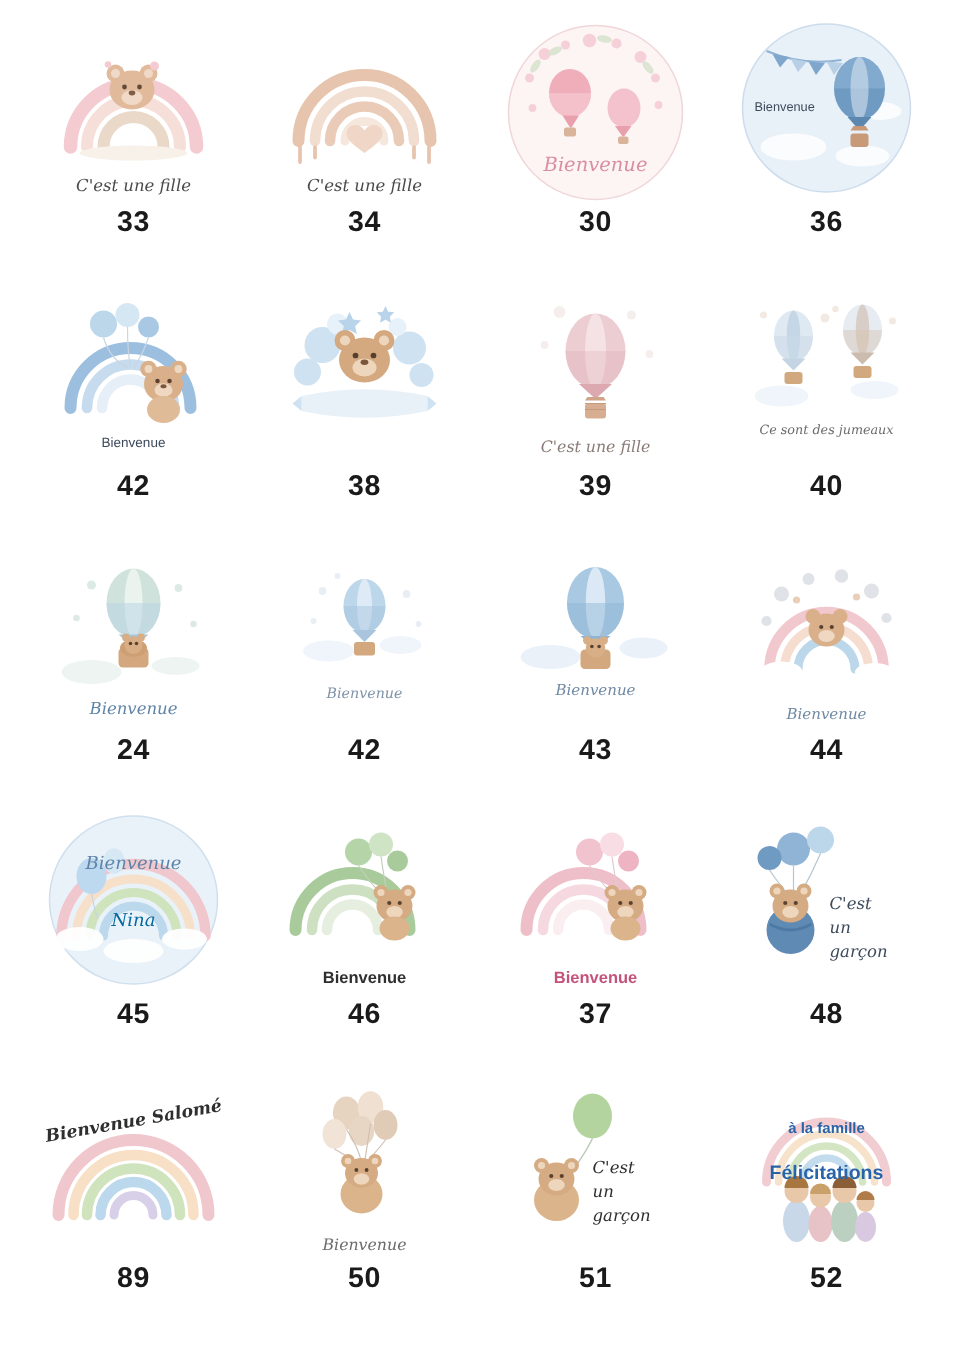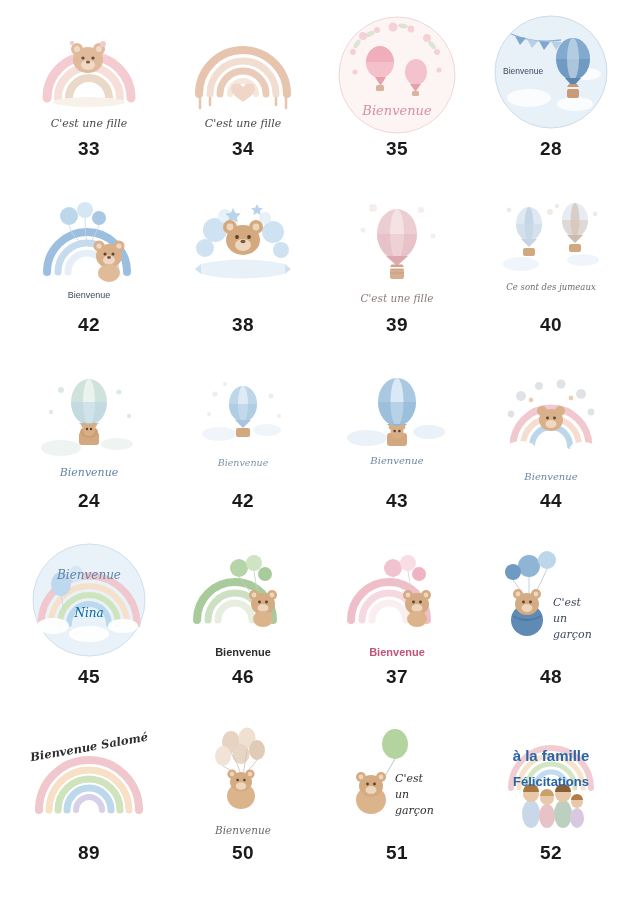--- a/index.html
+++ b/index.html
@@ -151,21 +151,21 @@
           </g>
           <g fill="#d9e3cf" opacity="0.9">
             <ellipse cx="37" cy="20" rx="5" ry="2.4" transform="rotate(-25 37 20)"></ellipse>
             <ellipse cx="70" cy="12" rx="5" ry="2.4" transform="rotate(10 70 12)"></ellipse>
             <ellipse cx="99" cy="31" rx="5" ry="2.4" transform="rotate(50 99 31)"></ellipse>
             <ellipse cx="24" cy="30" rx="5" ry="2.4" transform="rotate(-55 24 30)"></ellipse>
           </g>
         </svg>
         <div class="cap cap-script" style="left:50%;transform:translateX(-50%);bottom:18px;font-size:13px;color:#d98fa2;">Bienvenue</div>
       </div>
-      <div class="num">35</div>
+      <div class="num">30</div>
     </div>
 
     <div class="cell">
       <div class="art">
         <svg width="128" height="122" viewBox="0 0 128 122">
           <circle cx="64" cy="58" r="56" fill="#e8f0f8"></circle>
           <circle cx="64" cy="58" r="56" fill="none" stroke="#cddced" stroke-width="1"></circle>
           <g fill="#ffffff" opacity="0.85">
             <ellipse cx="42" cy="84" rx="22" ry="9"></ellipse>
             <ellipse cx="88" cy="90" rx="18" ry="7"></ellipse>
@@ -182,21 +182,21 @@
             <ellipse cx="86" cy="45" rx="17" ry="21" fill="#6f9ac2"></ellipse>
             <path d="M69 45 a17 21 0 0 1 34 0 z" fill="#8fb4d6" opacity="0.6"></path>
             <ellipse cx="86" cy="45" rx="6" ry="21" fill="#dfe9f2" opacity="0.55"></ellipse>
             <path d="M78 64 l8 9 l8 -9 z" fill="#5c88b0"></path>
             <path d="M80 73 l2 -3 h8 l2 3 z" fill="#c99a78"></path>
             <rect x="80" y="75" width="12" height="9" rx="2" fill="#c99a78"></rect>
           </g>
         </svg>
         <div class="cap cap-sans" style="left:16px;top:52px;font-size:8.5px;color:#3d4a5c;">Bienvenue</div>
       </div>
-      <div class="num">28</div>
+      <div class="num">36</div>
     </div>
 
     <div class="cell">
       <div class="art">
         <svg width="128" height="122" viewBox="0 0 128 122">
           <g fill="none" stroke-linecap="round">
             <path d="M22 82 A40 40 0 0 1 102 82" stroke="#9dbfdf" stroke-width="8"></path>
             <path d="M33 82 A29 29 0 0 1 91 82" stroke="#c6dcee" stroke-width="7"></path>
             <path d="M43 82 A19 19 0 0 1 81 82" stroke="#e6eff7" stroke-width="7"></path>
           </g>
@@ -647,19 +647,19 @@
             <path d="M53 78 a7 7 0 0 1 14 0 z" fill="#caa06a"></path>
             <ellipse cx="76" cy="96" rx="9" ry="14" fill="#bcd0c2"></ellipse>
             <circle cx="76" cy="76" r="8" fill="#e8c8a8"></circle>
             <path d="M68 74 a8 8 0 0 1 16 0 z" fill="#8a5f38"></path>
             <ellipse cx="90" cy="100" rx="7" ry="10" fill="#d8c8e0"></ellipse>
             <circle cx="90" cy="84" r="6" fill="#e8c8a8"></circle>
             <path d="M84 82 a6 6 0 0 1 12 0 z" fill="#b07c4a"></path>
           </g>
         </svg>
         <div class="cap cap-sans" style="left:50%;transform:translateX(-50%);top:16px;font-size:13px;font-weight:bold;color:#2a64a8;margin-top:40px;">Félicitations</div>
-        <div class="cap cap-sans" style="left:50%;transform:translateX(-50%);top:29px;font-size:15px;font-weight:bold;color:#2a64a8;">à la famille</div>
+        <div class="cap cap-sans" style="left:50%;transform:translateX(-50%);top:29px;font-size:10px;font-weight:bold;color:#2a64a8;">à la famille</div>
       </div>
       <div class="num">52</div>
     </div>
 
   </div>
 </div>
 
 </body></html>

